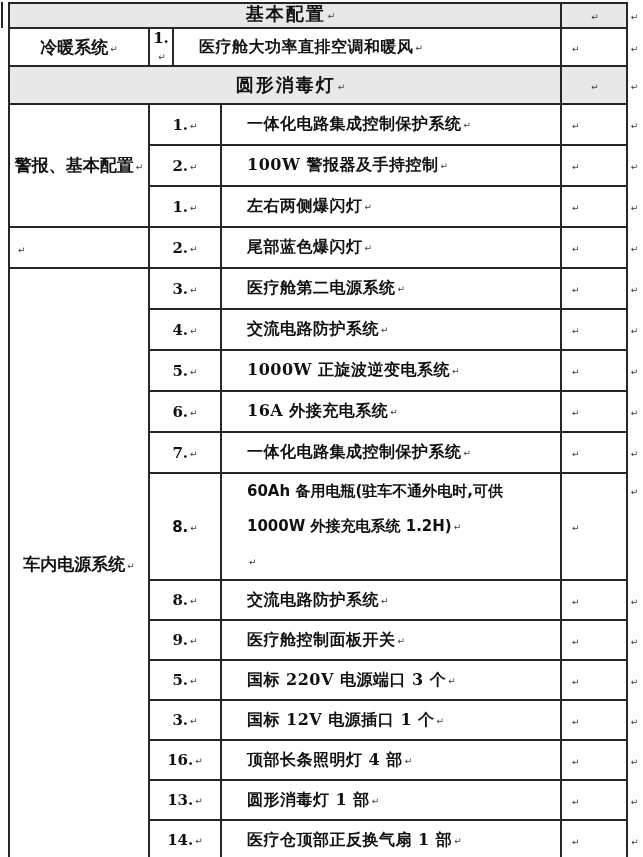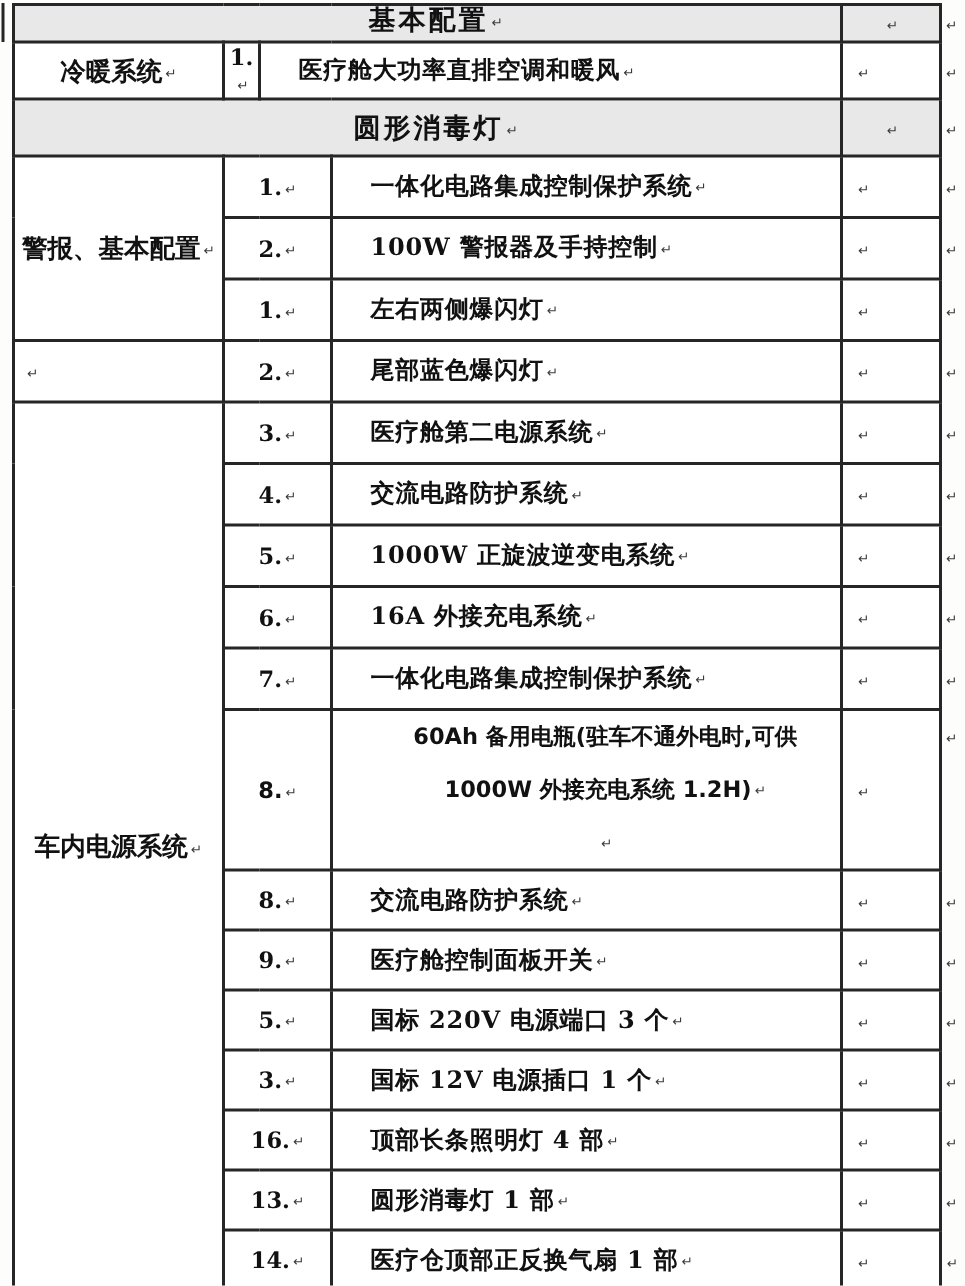--- a/index.html
+++ b/index.html
@@ -48,21 +48,21 @@
   td.hdr{font-size:18px;letter-spacing:2px;}
   tr.r-hdr td.hdr{vertical-align:bottom;padding-bottom:1px;line-height:20px;}
   td.cat{text-align:center;font-size:17px;}
   td.cat.empty{text-align:left;padding-left:6px;}
   td.num{text-align:center;font-size:15px;}
   td.desc{text-align:left;padding-left:25px;letter-spacing:0.5px;}
   td.c4{padding-left:8px;text-align:left;}
   td.c4.center{text-align:center;padding-left:0;}
   td.sans, .sans{font-family:"DejaVu Sans","Liberation Sans",sans-serif;}
   td.desc.multiline{font-size:15px;letter-spacing:0;}
-  td.desc.multiline .line{line-height:35px;height:35px;white-space:nowrap;text-align:center;}
+  td.desc.multiline .line{line-height:35px;height:35px;white-space:nowrap;}
   .pm{
     font-family:"DejaVu Sans","Liberation Sans",sans-serif;
     font-weight:normal;
     font-size:9px;
     color:var(--mark);
     margin-left:2px;
     vertical-align:1px;
     display:inline-block;
   }
 </style>

